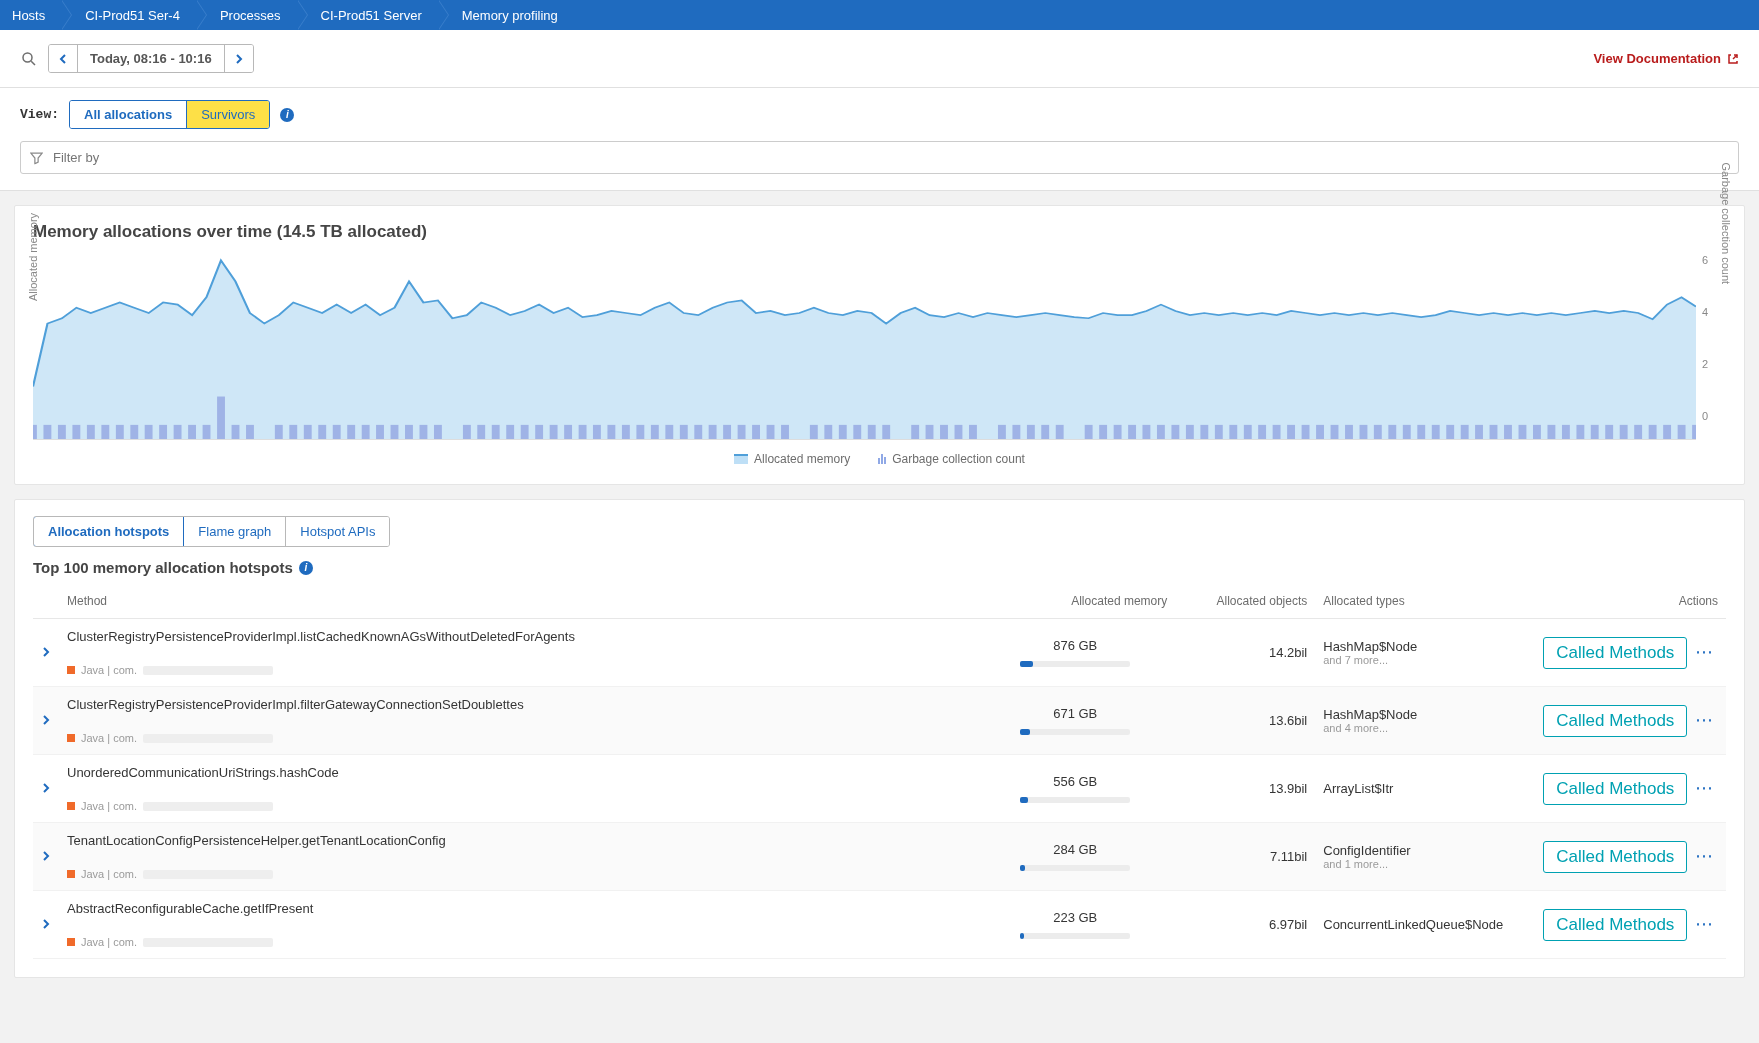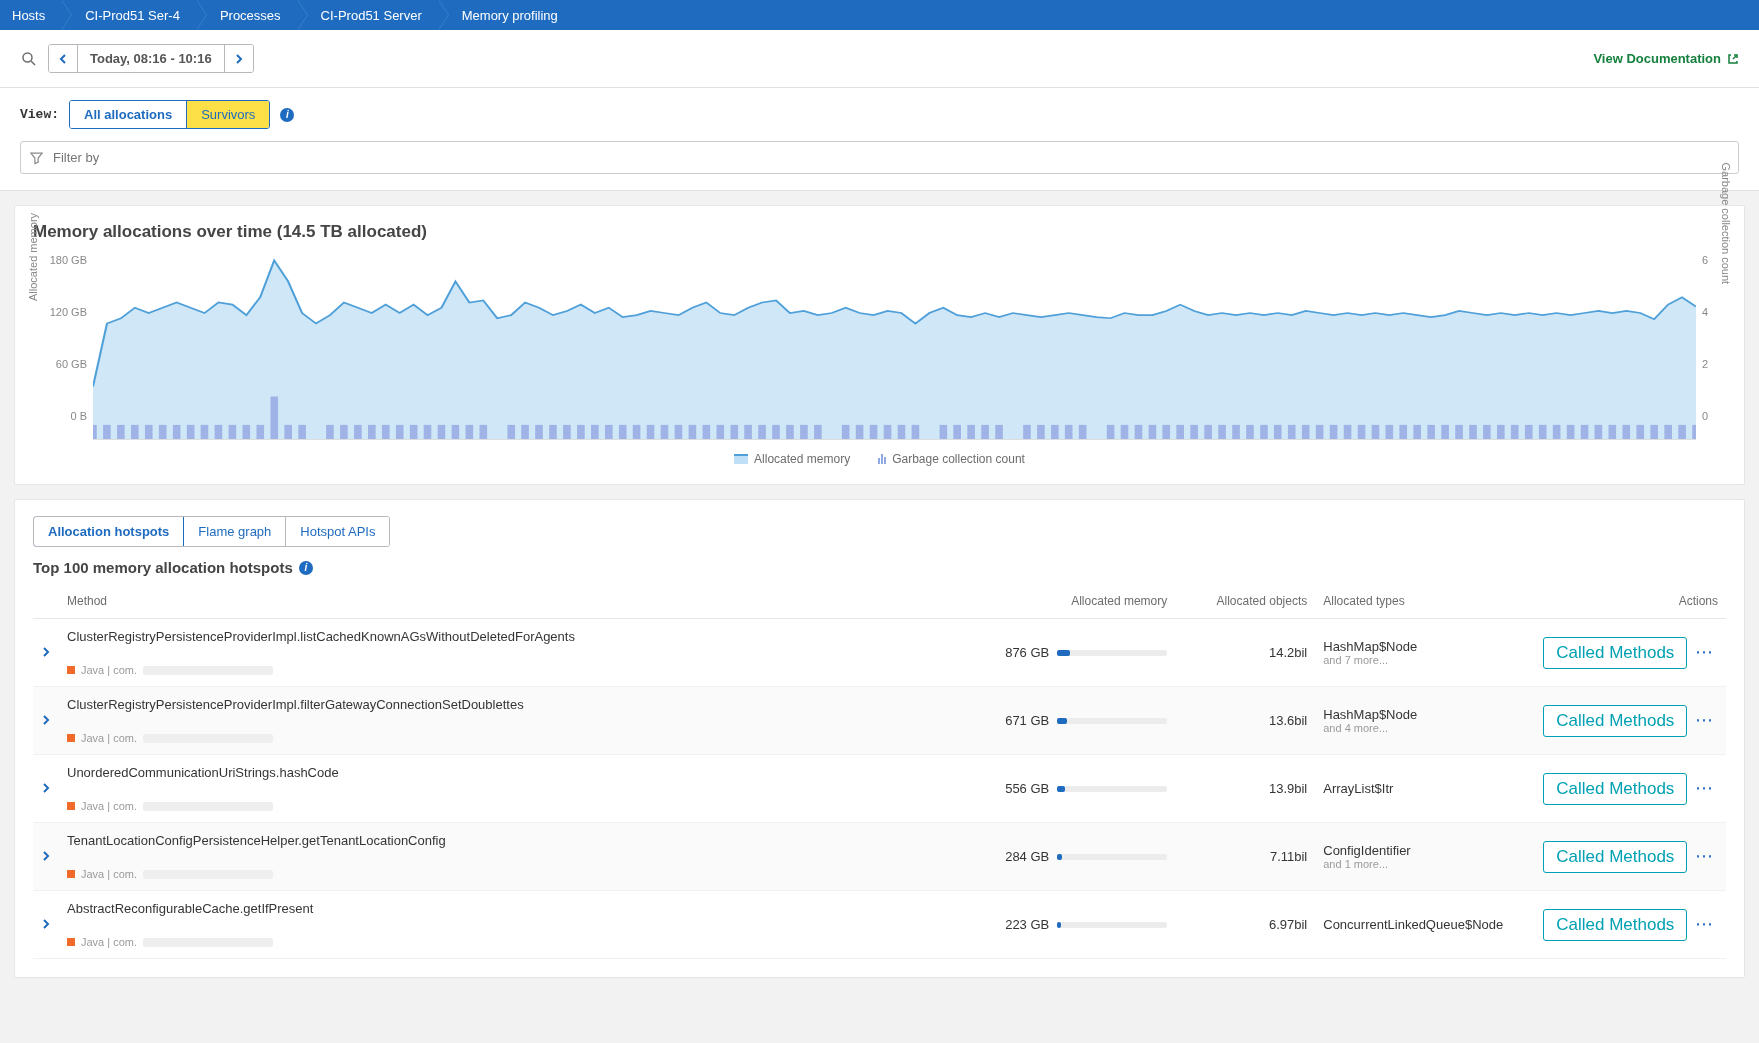--- a/index.html
+++ b/index.html
@@ -63,21 +63,21 @@
     padding: 14px 20px;
     border-bottom: 1px solid #e0e0e0;
     font-weight: bold;
   }
   .time-cluster { display: flex; align-items: center; gap: 10px; }
   .zoom-icon { width: 18px; height: 18px; color: #6d6d6d; }
   .time-group { display: flex; align-items: stretch; border: 1px solid #b8b8b8; border-radius: 3px; overflow: hidden; }
   .time-nav { width: 28px; display:flex; align-items:center; justify-content:center; cursor:pointer; color:#1f6bbf; background:#fff; }
   .time-nav + .time-label { border-left:1px solid #b8b8b8; border-right:1px solid #b8b8b8; }
   .time-label { padding: 6px 12px; color:#565656; background:#fff; }
-  .doc-link { color:#15803d; font-size:13px; text-decoration:none; display:flex; align-items:center; gap:6px; cursor:pointer; }
+  .doc-link { color:#b91c1c; font-size:13px; text-decoration:none; display:flex; align-items:center; gap:6px; cursor:pointer; }
   .ext-icon { width:12px; height:12px; }
 
   
   .filter-bar {
     background:#fff;
     padding: 12px 20px 16px 20px;
     border-bottom: 1px solid #e0e0e0;
   }
   .view-row { display:flex; align-items:center; gap:10px; margin-bottom:12px; }
   .view-label { font-weight:600; color:#353535;font-family:Liberation Mono, monospace; }
@@ -135,21 +135,21 @@
     padding:10px 8px; border-bottom:1px solid #e7e7e7;
   }
   table.hotspots th.right, table.hotspots td.right { text-align:right; }
   table.hotspots td { padding:10px 8px; border-bottom:1px solid #f1f1f1; vertical-align:middle; font-size:13px; }
   table.hotspots tr.row:nth-child(even) td { background:#fafafa; }
   .expander { color:#1f6bbf; cursor:pointer; width:18px; text-align:center; }
   .method-name { color:#353535; }
   .method-sub { color:#9a9a9a; font-size:11px; display:flex; align-items:center; gap:6px; margin-top:20px; }
   .tech-dot { width:8px; height:8px; background:#f06a2a; display:inline-block; }
   .redacted { display:inline-block; width:130px; height:9px; background:#eee; border-radius:2px; filter:blur(0.4px); }
-  .membar { display:flex; align-items:center; gap:8px; justify-content:flex-end; }
+  .membar { display:flex; align-items:center; gap:8px; justify-content:flex-end;flex-direction:column; }
   .membar .track { width:110px; height:6px; background:#ececec; border-radius:2px; position:relative; }
   .membar .fill { position:absolute; left:0; top:0; bottom:0; background:#1f6bbf; border-radius:2px; }
   .type-sub { color:#9a9a9a; font-size:11px; }
   .called-btn {
     border:1px solid #00a1b2; color:#00a1b2; background:#fff; border-radius:3px;
     padding:5px 12px; font-size:17px; cursor:pointer;
   }
   .dots { color:#1f6bbf; cursor:pointer; padding:0 4px; font-size:18px; letter-spacing:1px; }
   .actions-cell { white-space:nowrap; text-align:right; }
 </style>
@@ -210,26 +210,20 @@
     <input class="filter-input" placeholder="Filter by" style="">
   </div>
 </div>
 
 <div class="panel">
   <h2>Memory allocations over time (14.5 TB allocated)</h2>
   <div style="position:relative;">
     <span class="y-title-left">Allocated memory</span>
     <span class="y-title-right">Garbage collection count</span>
     <div class="chart-wrap">
-      <div class="y-left">
-        <span>180 GB</span>
-        <span>120 GB</span>
-        <span>60 GB</span>
-        <span>0 B</span>
-      </div>
       <div class="plot">
         <svg id="chart-svg" preserveAspectRatio="none" viewBox="0 0 1160 170">
             <path d="M 0 170 L 0.0 122.8 L 10.1 66.1 L 20.2 61.4 L 30.3 51.9 L 40.3 56.7 L 50.4 51.9 L 60.5 47.2 L 70.6 51.9 L 80.7 56.7 L 90.8 47.2 L 100.9 49.1 L 111.0 58.6 L 121.0 42.5 L 131.1 9.4 L 141.2 28.3 L 151.3 56.7 L 161.4 66.1 L 171.5 58.6 L 181.6 47.2 L 191.7 51.9 L 201.7 56.7 L 211.8 49.1 L 221.9 56.7 L 232.0 49.1 L 242.1 58.6 L 252.2 51.9 L 262.3 28.3 L 272.3 47.2 L 282.4 45.3 L 292.5 61.4 L 302.6 58.6 L 312.7 47.2 L 322.8 51.9 L 332.9 58.6 L 343.0 54.8 L 353.0 49.1 L 363.1 56.7 L 373.2 51.9 L 383.3 60.4 L 393.4 58.6 L 403.5 54.8 L 413.6 56.7 L 423.7 58.6 L 433.7 51.9 L 443.8 47.2 L 453.9 56.7 L 464.0 58.6 L 474.1 51.9 L 484.2 47.2 L 494.3 45.3 L 504.3 56.7 L 514.4 54.8 L 524.5 58.6 L 534.6 56.7 L 544.7 51.9 L 554.8 56.7 L 564.9 58.6 L 575.0 54.8 L 585.0 56.7 L 595.1 66.1 L 605.2 56.7 L 615.3 51.9 L 625.4 58.6 L 635.5 60.4 L 645.6 56.7 L 655.7 60.4 L 665.7 56.7 L 675.8 58.6 L 685.9 60.4 L 696.0 58.6 L 706.1 56.7 L 716.2 58.6 L 726.3 60.4 L 736.3 61.4 L 746.4 56.7 L 756.5 58.6 L 766.6 58.6 L 776.7 54.8 L 786.8 49.1 L 796.9 54.8 L 807.0 58.6 L 817.0 56.7 L 827.1 58.6 L 837.2 56.7 L 847.3 58.6 L 857.4 56.7 L 867.5 58.6 L 877.6 54.8 L 887.7 56.7 L 897.7 58.6 L 907.8 56.7 L 917.9 58.6 L 928.0 56.7 L 938.1 58.6 L 948.2 56.7 L 958.3 58.6 L 968.3 60.4 L 978.4 58.6 L 988.5 54.8 L 998.6 56.7 L 1008.7 58.6 L 1018.8 56.7 L 1028.9 58.6 L 1039.0 56.7 L 1049.0 58.6 L 1059.1 56.7 L 1069.2 58.6 L 1079.3 56.7 L 1089.4 54.8 L 1099.5 56.7 L 1109.6 54.8 L 1119.7 56.7 L 1129.7 62.3 L 1139.8 49.1 L 1149.9 42.5 L 1160.0 51.0 L 1160 170 Z" fill="#cfe7f7" stroke="none"></path>
             <path d="M 0.0 122.8 L 10.1 66.1 L 20.2 61.4 L 30.3 51.9 L 40.3 56.7 L 50.4 51.9 L 60.5 47.2 L 70.6 51.9 L 80.7 56.7 L 90.8 47.2 L 100.9 49.1 L 111.0 58.6 L 121.0 42.5 L 131.1 9.4 L 141.2 28.3 L 151.3 56.7 L 161.4 66.1 L 171.5 58.6 L 181.6 47.2 L 191.7 51.9 L 201.7 56.7 L 211.8 49.1 L 221.9 56.7 L 232.0 49.1 L 242.1 58.6 L 252.2 51.9 L 262.3 28.3 L 272.3 47.2 L 282.4 45.3 L 292.5 61.4 L 302.6 58.6 L 312.7 47.2 L 322.8 51.9 L 332.9 58.6 L 343.0 54.8 L 353.0 49.1 L 363.1 56.7 L 373.2 51.9 L 383.3 60.4 L 393.4 58.6 L 403.5 54.8 L 413.6 56.7 L 423.7 58.6 L 433.7 51.9 L 443.8 47.2 L 453.9 56.7 L 464.0 58.6 L 474.1 51.9 L 484.2 47.2 L 494.3 45.3 L 504.3 56.7 L 514.4 54.8 L 524.5 58.6 L 534.6 56.7 L 544.7 51.9 L 554.8 56.7 L 564.9 58.6 L 575.0 54.8 L 585.0 56.7 L 595.1 66.1 L 605.2 56.7 L 615.3 51.9 L 625.4 58.6 L 635.5 60.4 L 645.6 56.7 L 655.7 60.4 L 665.7 56.7 L 675.8 58.6 L 685.9 60.4 L 696.0 58.6 L 706.1 56.7 L 716.2 58.6 L 726.3 60.4 L 736.3 61.4 L 746.4 56.7 L 756.5 58.6 L 766.6 58.6 L 776.7 54.8 L 786.8 49.1 L 796.9 54.8 L 807.0 58.6 L 817.0 56.7 L 827.1 58.6 L 837.2 56.7 L 847.3 58.6 L 857.4 56.7 L 867.5 58.6 L 877.6 54.8 L 887.7 56.7 L 897.7 58.6 L 907.8 56.7 L 917.9 58.6 L 928.0 56.7 L 938.1 58.6 L 948.2 56.7 L 958.3 58.6 L 968.3 60.4 L 978.4 58.6 L 988.5 54.8 L 998.6 56.7 L 1008.7 58.6 L 1018.8 56.7 L 1028.9 58.6 L 1039.0 56.7 L 1049.0 58.6 L 1059.1 56.7 L 1069.2 58.6 L 1079.3 56.7 L 1089.4 54.8 L 1099.5 56.7 L 1109.6 54.8 L 1119.7 56.7 L 1129.7 62.3 L 1139.8 49.1 L 1149.9 42.5 L 1160.0 51.0 " fill="none" stroke="#4f9fd9" stroke-width="1.5"></path>
             <rect x="-2.8" y="157.3" width="5.5" height="12.8" fill="#9fb3e6"></rect>
             <rect x="7.3" y="157.3" width="5.5" height="12.8" fill="#9fb3e6"></rect>
             <rect x="17.4" y="157.3" width="5.5" height="12.8" fill="#9fb3e6"></rect>
             <rect x="27.5" y="157.3" width="5.5" height="12.8" fill="#9fb3e6"></rect>
             <rect x="37.6" y="157.3" width="5.5" height="12.8" fill="#9fb3e6"></rect>
             <rect x="47.7" y="157.3" width="5.5" height="12.8" fill="#9fb3e6"></rect>

